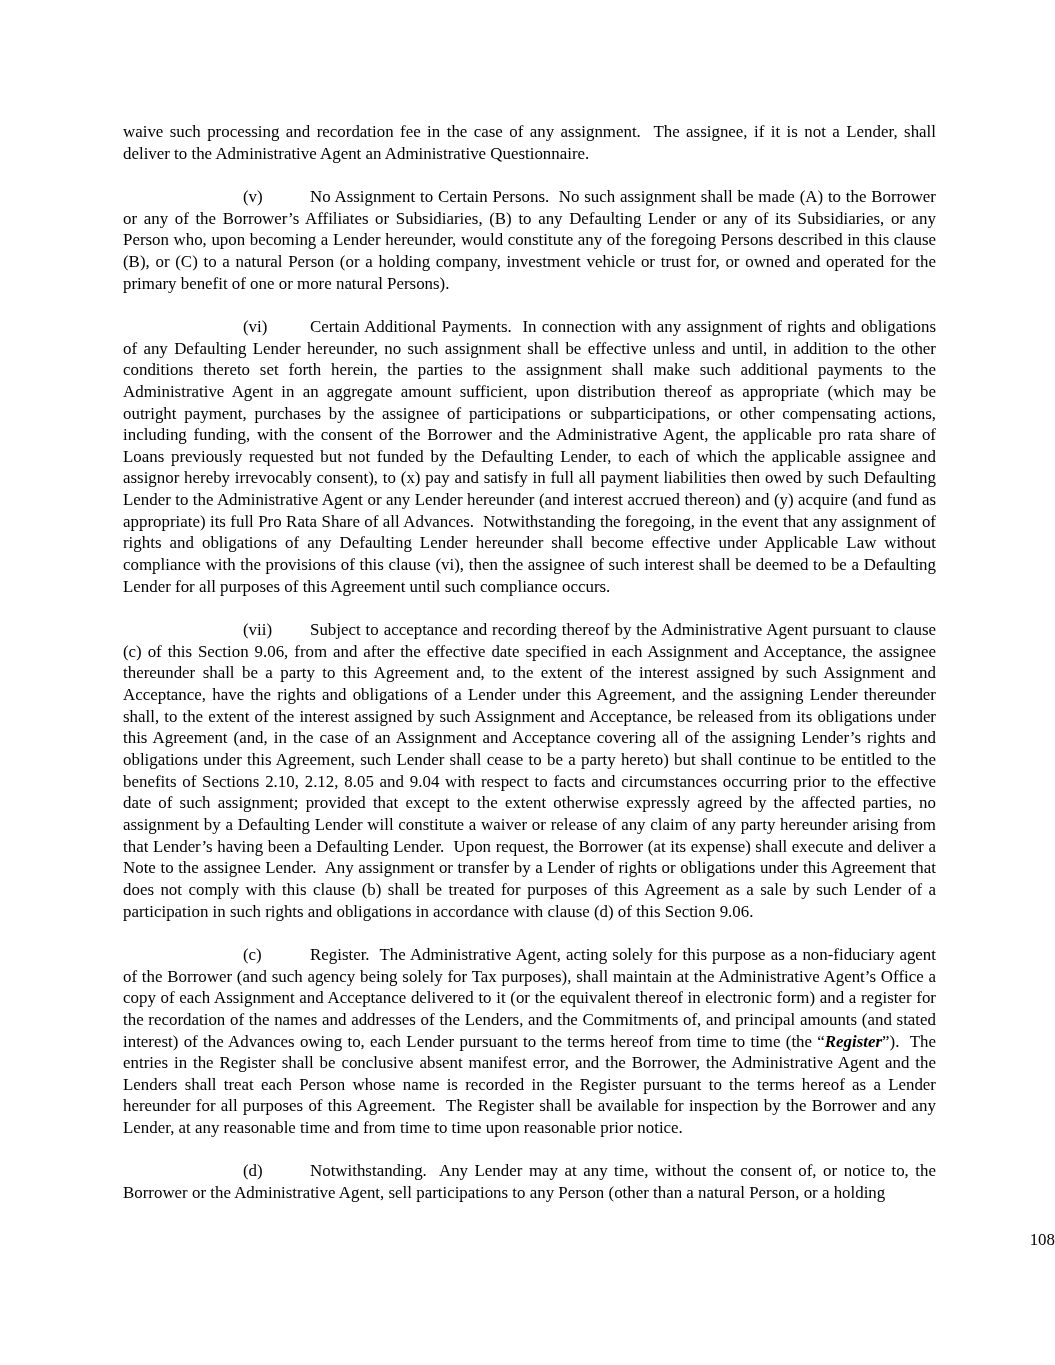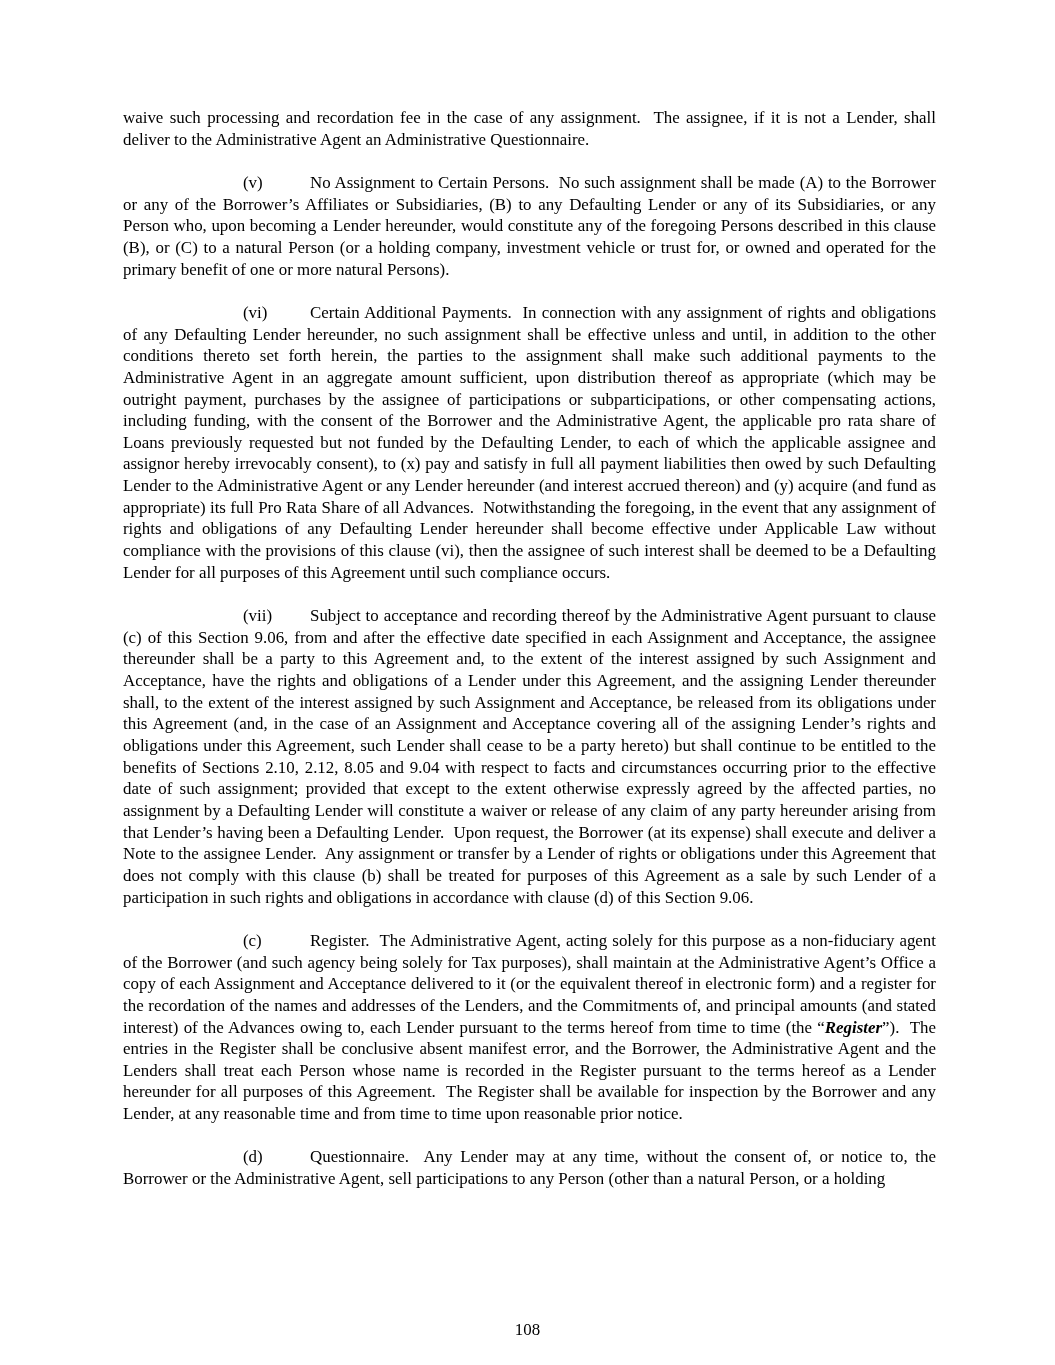--- a/index.html
+++ b/index.html
@@ -12,21 +12,21 @@
     width: 1055px;
     height: 1365px;
     background: #ffffff;
     color: #000000;
     font-family: "Liberation Serif", "DejaVu Serif", serif;
     overflow: hidden;
   }
   .content {
     position: absolute;
     left: 123px;
-    top: 107px;
+    top: 121px;
     width: 813px;
   }
   .content p {
     margin: 0 0 21.65px 0;
     font-size: 16.9px;
     line-height: 21.65px;
     text-align: justify;
   }
   .tab {
     display: inline-block;
@@ -38,42 +38,42 @@
     width: 67px;
   }
   .hd {
   }
   .term {
     font-weight: bold;
     font-style: italic;
   }
   .pageno {
     position: absolute;
-    top: 1319px;
+    top: 1229px;
     left: 0;
     width: 100%;
-    text-align: center;
+    text-align: right;
     font-size: 16.9px;
     line-height: 21.65px;
   }
 </style>
 </head>
 <body>
 
 <div class="doc">
   <div class="content">
 
     <p><span>waive such processing and recordation fee in the case of any assignment.&nbsp; The assignee, if it is not a Lender, shall deliver to the Administrative Agent an Administrative Questionnaire.</span></p>
 
     <p><span class="tab"></span><span class="plabel">(v)</span><span class="hd">No Assignment to Certain Persons</span><span>.&nbsp; No such assignment shall be made (A) to the Borrower or any of the Borrower’s Affiliates or Subsidiaries, (B) to any Defaulting Lender or any of its Subsidiaries, or any Person who, upon becoming a Lender hereunder, would constitute any of the foregoing Persons described in this clause (B), or (C) to a natural Person (or a holding company, investment vehicle or trust for, or owned and operated for the primary benefit of one or more natural Persons).</span></p>
 
     <p><span class="tab"></span><span class="plabel">(vi)</span><span class="hd">Certain Additional Payments</span><span>.&nbsp; In connection with any assignment of rights and obligations of any Defaulting Lender hereunder, no such assignment shall be effective unless and until, in addition to the other conditions thereto set forth herein, the parties to the assignment shall make such additional payments to the Administrative Agent in an aggregate amount sufficient, upon distribution thereof as appropriate (which may be outright payment, purchases by the assignee of participations or subparticipations, or other compensating actions, including funding, with the consent of the Borrower and the Administrative Agent, the applicable pro rata share of Loans previously requested but not funded by the Defaulting Lender, to each of which the applicable assignee and assignor hereby irrevocably consent), to (x) pay and satisfy in full all payment liabilities then owed by such Defaulting Lender to the Administrative Agent or any Lender hereunder (and interest accrued thereon) and (y) acquire (and fund as appropriate) its full Pro Rata Share of all Advances.&nbsp; Notwithstanding the foregoing, in the event that any assignment of rights and obligations of any Defaulting Lender hereunder shall become effective under Applicable Law without compliance with the provisions of this clause (vi), then the assignee of such interest shall be deemed to be a Defaulting Lender for all purposes of this Agreement until such compliance occurs.</span></p>
 
     <p><span class="tab"></span><span class="plabel">(vii)</span><span>Subject to acceptance and recording thereof by the Administrative Agent pursuant to clause (c) of this Section 9.06, from and after the effective date specified in each Assignment and Acceptance, the assignee thereunder shall be a party to this Agreement and, to the extent of the interest assigned by such Assignment and Acceptance, have the rights and obligations of a Lender under this Agreement, and the assigning Lender thereunder shall, to the extent of the interest assigned by such Assignment and Acceptance, be released from its obligations under this Agreement (and, in the case of an Assignment and Acceptance covering all of the assigning Lender’s rights and obligations under this Agreement, such Lender shall cease to be a party hereto) but shall continue to be entitled to the benefits of Sections 2.10, 2.12, 8.05 and 9.04 with respect to facts and circumstances occurring prior to the effective date of such assignment; provided that except to the extent otherwise expressly agreed by the affected parties, no assignment by a Defaulting Lender will constitute a waiver or release of any claim of any party hereunder arising from that Lender’s having been a Defaulting Lender.&nbsp; Upon request, the Borrower (at its expense) shall execute and deliver a Note to the assignee Lender.&nbsp; Any assignment or transfer by a Lender of rights or obligations under this Agreement that does not comply with this clause (b) shall be treated for purposes of this Agreement as a sale by such Lender of a participation in such rights and obligations in accordance with clause (d) of this Section 9.06.</span></p>
 
     <p><span class="tab"></span><span class="plabel">(c)</span><span class="hd">Register</span><span>.&nbsp; The Administrative Agent, acting solely for this purpose as a non-fiduciary agent of the Borrower (and such agency being solely for Tax purposes), shall maintain at the Administrative Agent’s Office a copy of each Assignment and Acceptance delivered to it (or the equivalent thereof in electronic form) and a register for the recordation of the names and addresses of the Lenders, and the Commitments of, and principal amounts (and stated interest) of the Advances owing to, each Lender pursuant to the terms hereof from time to time (the “</span><span class="term">Register</span><span>”).&nbsp; The entries in the Register shall be conclusive absent manifest error, and the Borrower, the Administrative Agent and the Lenders shall treat each Person whose name is recorded in the Register pursuant to the terms hereof as a Lender hereunder for all purposes of this Agreement.&nbsp; The Register shall be available for inspection by the Borrower and any Lender, at any reasonable time and from time to time upon reasonable prior notice.</span></p>
 
-    <p><span class="tab"></span><span class="plabel">(d)</span><span class="hd">Questionnaire</span><span>.&nbsp; Any Lender may at any time, without the consent of, or notice to, the Borrower or the Administrative Agent, sell participations to any Person (other than a natural Person, or a holding</span></p>
+    <p><span class="tab"></span><span class="plabel">(d)</span><span class="hd">Notwithstanding</span><span>.&nbsp; Any Lender may at any time, without the consent of, or notice to, the Borrower or the Administrative Agent, sell participations to any Person (other than a natural Person, or a holding</span></p>
 
   </div>
 
   <div class="pageno">108</div>
 </div>
 
 </body></html>

